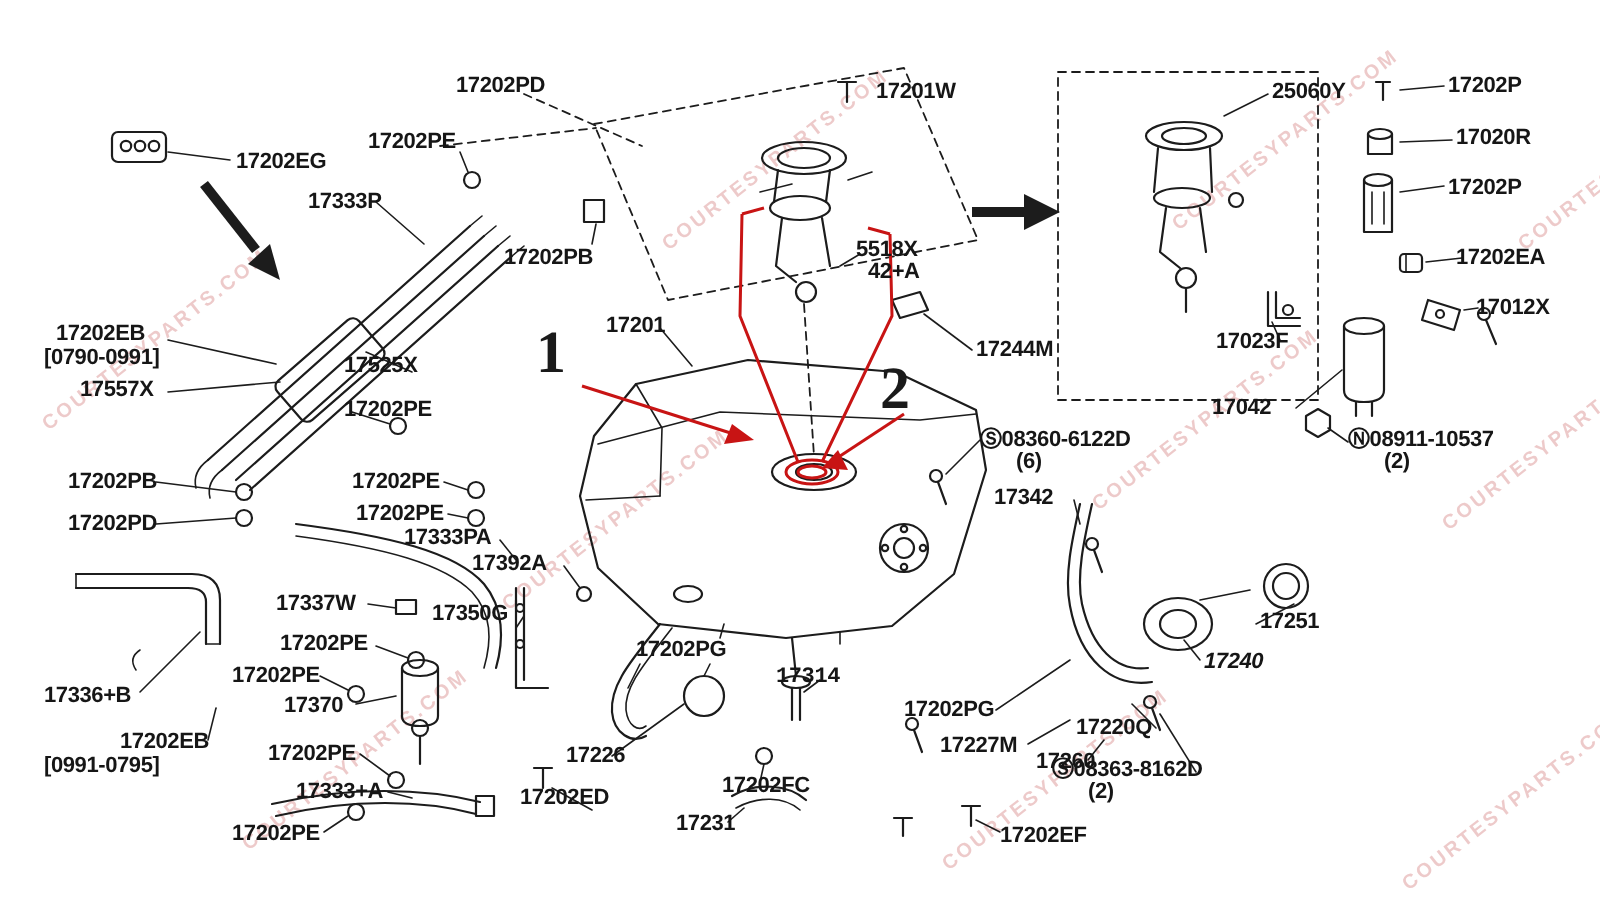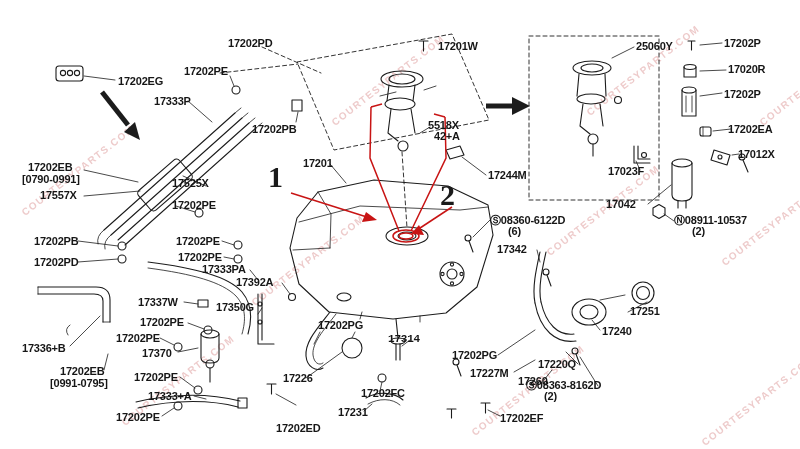--- a/index.html
+++ b/index.html
@@ -334,37 +334,37 @@
       <span class="plabel" style="left: 34px; top: 257px;">17202PD</span>
       <span class="plabel" style="left: 178px; top: 252px;">17202PE</span>
       <span class="plabel" style="left: 202px; top: 264px;">17333PA</span>
       <span class="plabel" style="left: 236px; top: 277px;">17392A</span>
       <span class="plabel" style="left: 497px; top: 244px;">17342</span>
       <span class="plabel" style="left: 138px; top: 297px;">17337W</span>
       <span class="plabel" style="left: 216px; top: 302px;">17350G</span>
       <span class="plabel" style="left: 140px; top: 317px;">17202PE</span>
       <span class="plabel" style="left: 318px; top: 320px;">17202PG</span>
       <span class="plabel" style="left: 630px; top: 306px; text-align: right;">17251</span>
-      <span class="plabel" style="left: 602px; top: 326px;">17240</span>
+      <span class="plabel" style="left: 602px; top: 326px; font-style: italic;">17240</span>
       <span class="plabel" style="left: 22px; top: 343px;">17336+B</span>
       <span class="plabel" style="left: 116px; top: 333px;">17202PE</span>
       <span class="plabel" style="left: 142px; top: 348px;">17370</span>
       <span class="plabel" style="left: 388px; top: 334px; font-family: Liberation Mono, monospace;">17314</span>
       <span class="plabel" style="left: 452px; top: 350px;">17202PG</span>
       <span class="plabel" style="left: 538px; top: 359px;">17220Q</span>
       <span class="plabel" style="left: 470px; top: 368px;">17227M</span>
       <span class="plabel" style="left: 518px; top: 376px;">17260</span>
       <span class="plabel" style="left: 60px; top: 366px;">17202EB</span>
-      <span class="plabel" style="left: 50px; top: 378px; text-align: center;">[0991-0795]</span>
+      <span class="plabel" style="left: 22px; top: 378px; text-align: center;">[0991-0795]</span>
       <span class="plabel" style="left: 134px; top: 372px;">17202PE</span>
       <span class="plabel" style="left: 283px; top: 373px;">17226</span>
       <span class="plabel" style="left: 526px; top: 380px;">Ⓢ08363-8162D</span>
       <span class="plabel" style="left: 544px; top: 391px;">(2)</span>
       <span class="plabel" style="left: 148px; top: 391px;">17333+A</span>
       <span class="plabel" style="left: 334px; top: 388px; margin-left: 27px;">17202FC</span>
       <span class="plabel" style="left: 116px; top: 412px;">17202PE</span>
-      <span class="plabel" style="left: 260px; top: 423px; margin-left: 16px;">17202ED</span>
+      <span class="plabel" style="left: 260px; top: 394px;">17202ED</span>
       <span class="plabel" style="left: 338px; top: 407px;">17231</span>
       <span class="plabel" style="left: 500px; top: 413px;">17202EF</span>
       <span class="marker" style="left: 268px; top: 162px;">1</span>
       <span class="marker" style="left: 440px; top: 180px;">2</span>
     </div>
 </div>
 
 </body></html>

